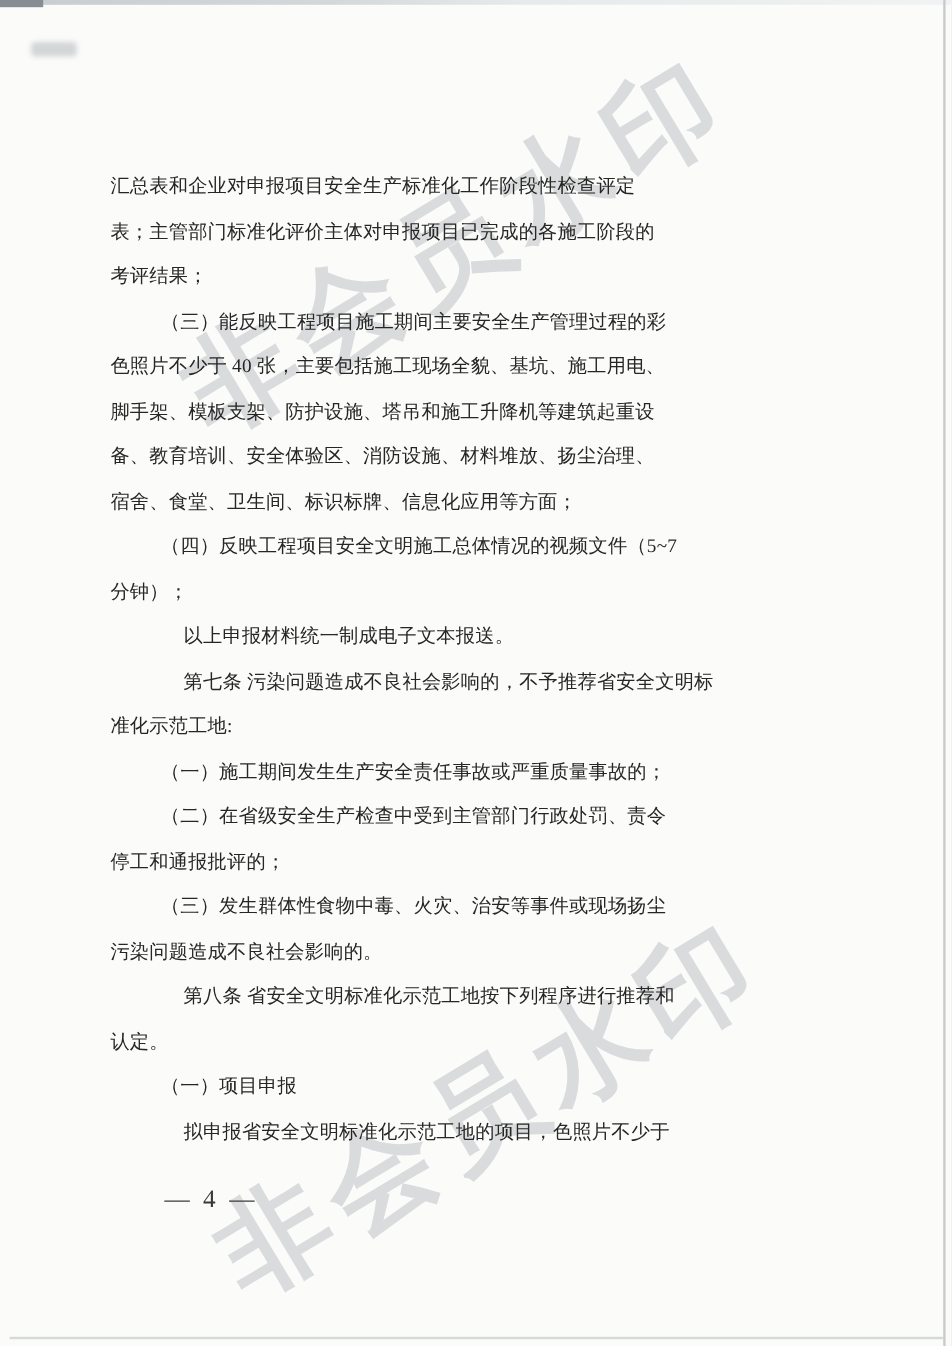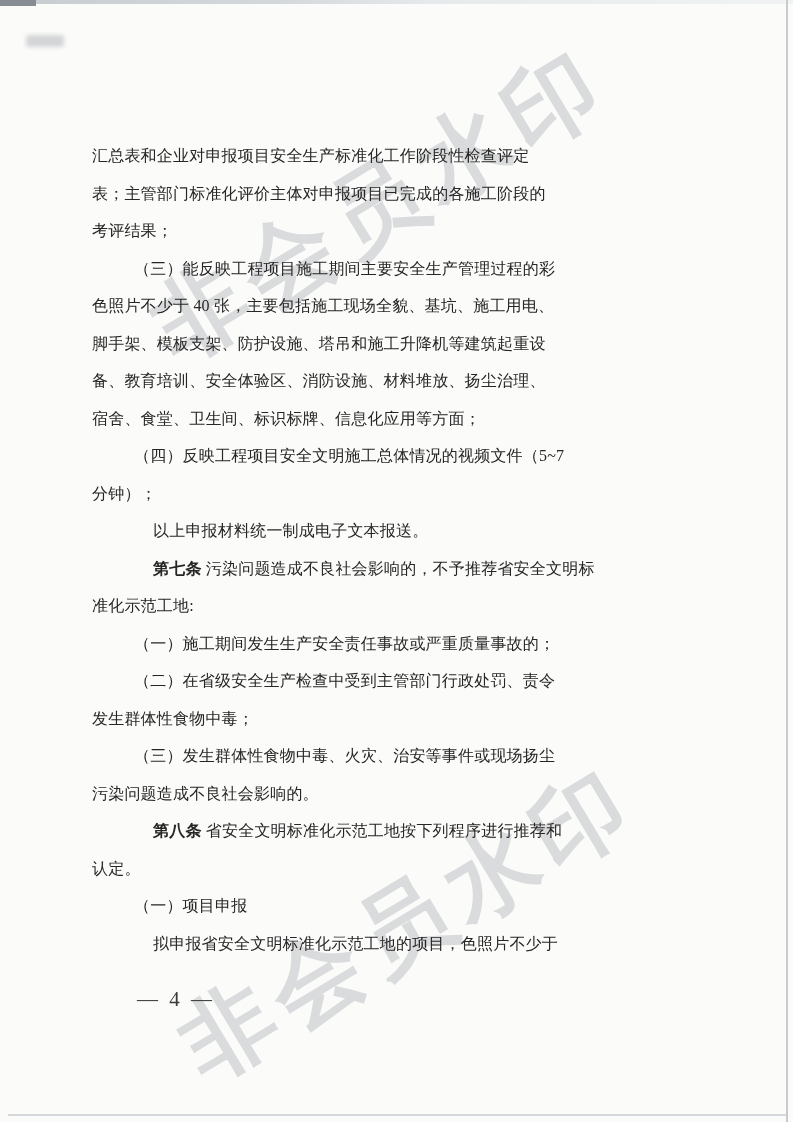--- a/index.html
+++ b/index.html
@@ -47,21 +47,21 @@
   
   .body{
     position:absolute;left:92px;top:137px;width:640px;z-index:2;
     font-size:16px;line-height:37.5px;
     color:#262626;
     letter-spacing:.2px;
   }
   .line{white-space:pre;height:37.5px;}
   .indent-paren{padding-left:42px;}
   .indent-wide{padding-left:61px;}
-  .lead{font-weight:bold;}
+  .lead{font-weight:normal;}
   .page-number{
     position:absolute;left:137px;top:987px;z-index:2;
     font-size:21px;letter-spacing:3px;color:#3a3a3a;
   }
 </style>
 </head>
 <body>
 
 <div class="page" style="background: rgb(251, 251, 250);">
   <div class="edge-top"></div>
@@ -82,21 +82,21 @@
       <div class="line indent-none">脚手架、模板支架、防护设施、塔吊和施工升降机等建筑起重设</div>
       <div class="line indent-none">备、教育培训、安全体验区、消防设施、材料堆放、扬尘治理、</div>
       <div class="line indent-none">宿舍、食堂、卫生间、标识标牌、信息化应用等方面；</div>
       <div class="line indent-paren">（四）反映工程项目安全文明施工总体情况的视频文件（5~7</div>
       <div class="line indent-none">分钟）；</div>
       <div class="line indent-wide">以上申报材料统一制成电子文本报送。</div>
       <div class="line indent-wide"><span class="lead">第七条</span><span> 污染问题造成不良社会影响的，不予推荐省安全文明标</span></div>
       <div class="line indent-none">准化示范工地:</div>
       <div class="line indent-paren">（一）施工期间发生生产安全责任事故或严重质量事故的；</div>
       <div class="line indent-paren">（二）在省级安全生产检查中受到主管部门行政处罚、责令</div>
-      <div class="line indent-none">发生群体性食物中毒；</div>
+      <div class="line indent-none">停工和通报批评的；</div>
       <div class="line indent-paren">（三）发生群体性食物中毒、火灾、治安等事件或现场扬尘</div>
       <div class="line indent-none">污染问题造成不良社会影响的。</div>
       <div class="line indent-wide"><span class="lead">第八条</span><span> 省安全文明标准化示范工地按下列程序进行推荐和</span></div>
       <div class="line indent-none">认定。</div>
       <div class="line indent-paren">（一）项目申报</div>
       <div class="line indent-wide">拟申报省安全文明标准化示范工地的项目，色照片不少于</div>
     </div>
 
   <div class="page-number">— 4 —</div>
 </div>

